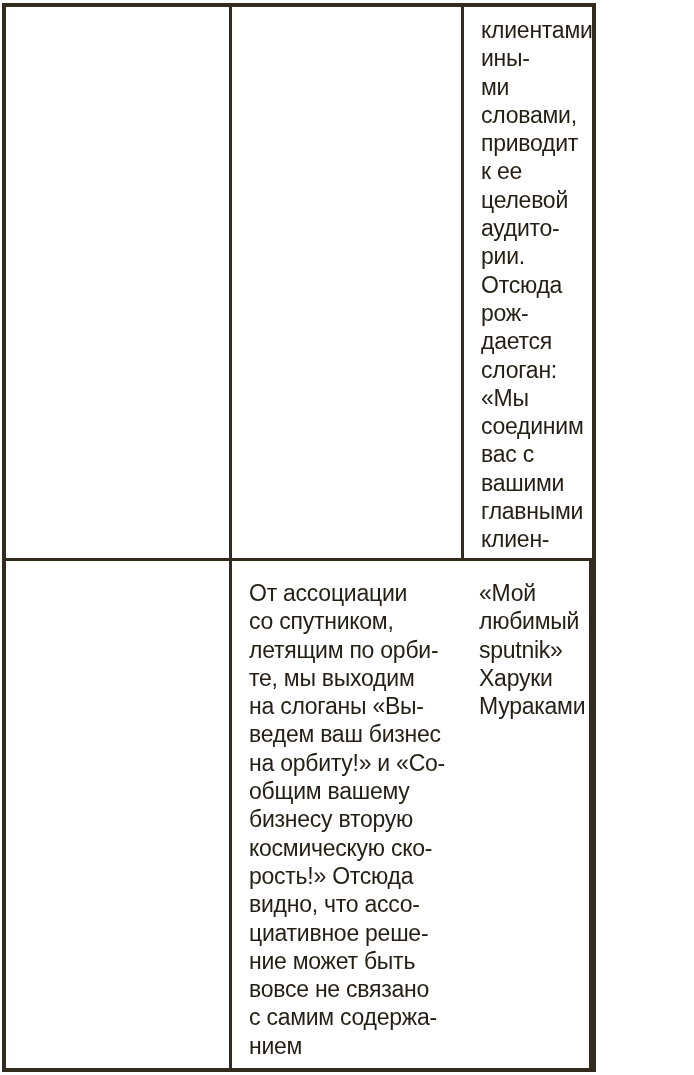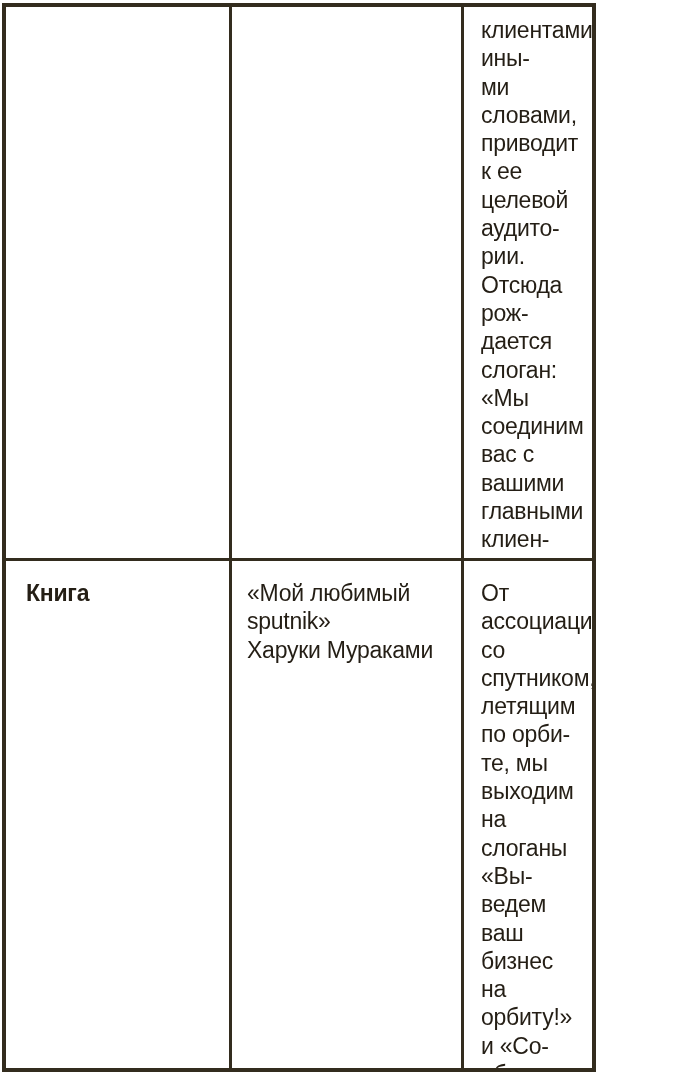--- a/index.html
+++ b/index.html
@@ -83,27 +83,20 @@
 кер — миссия
 посредничества —
 соединение биз-
 неса и клиента
 посредством ре-
 кламного агент-
 ства.)</div>
     </div>
 
     <div class="cell r2 c1">
-      <div class="cell-heading">Книга</div>
-    </div>
-
-    <div class="cell r2 c2">
-      <div class="cell-text">«Мой любимый
-sputnik»
-Харуки Мураками</div>
     </div>
 
     <div class="cell r2 c3">
       <div class="cell-text">От ассоциации
 со спутником,
 летящим по орби-
 те, мы выходим
 на слоганы «Вы-
 ведем ваш бизнес
 на орбиту!» и «Со-
@@ -112,14 +105,20 @@
 космическую ско-
 рость!» Отсюда
 видно, что ассо-
 циативное реше-
 ние может быть
 вовсе не связано
 с самим содержа-
 нием</div>
     </div>
 
+    <div class="cell r2 c2">
+      <div class="cell-text">«Мой любимый
+sputnik»
+Харуки Мураками</div>
+    </div>
+
   </div>
 </div>
 
 </body></html>

